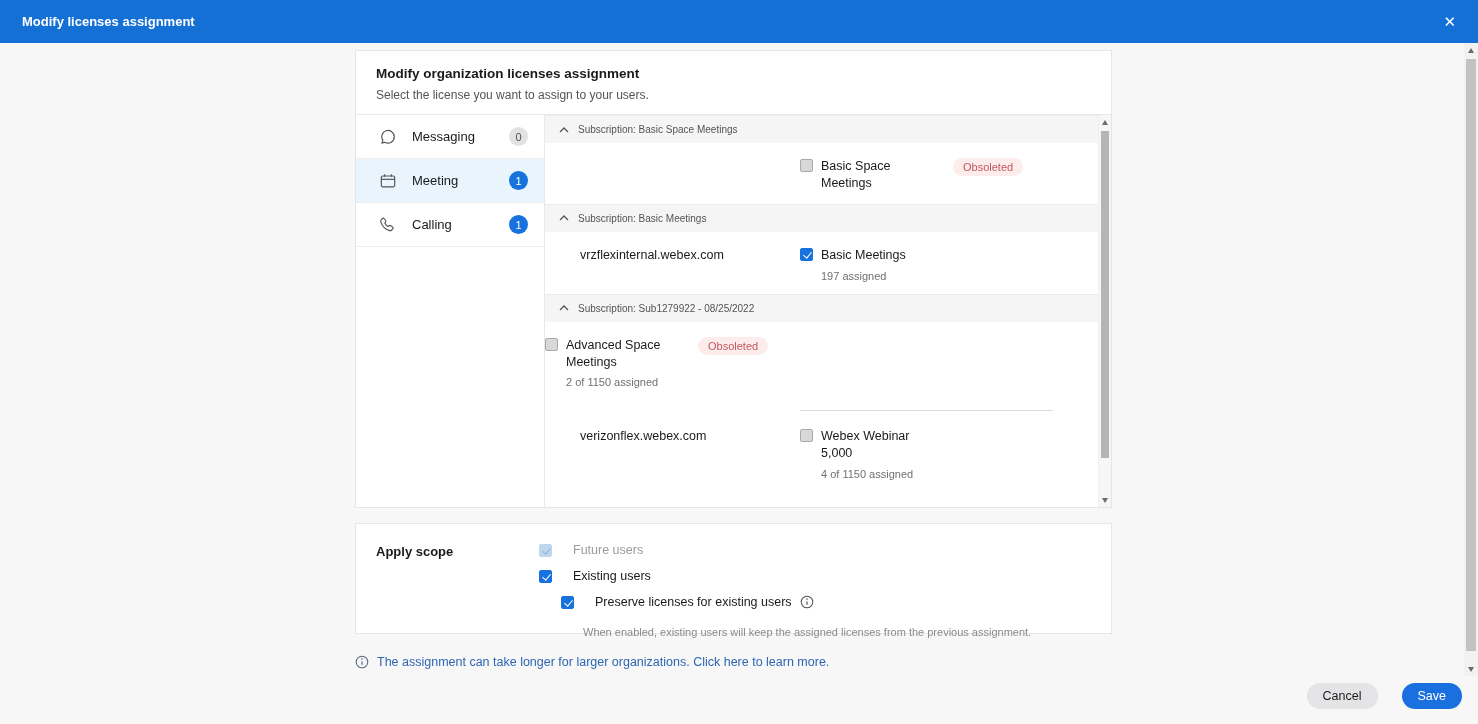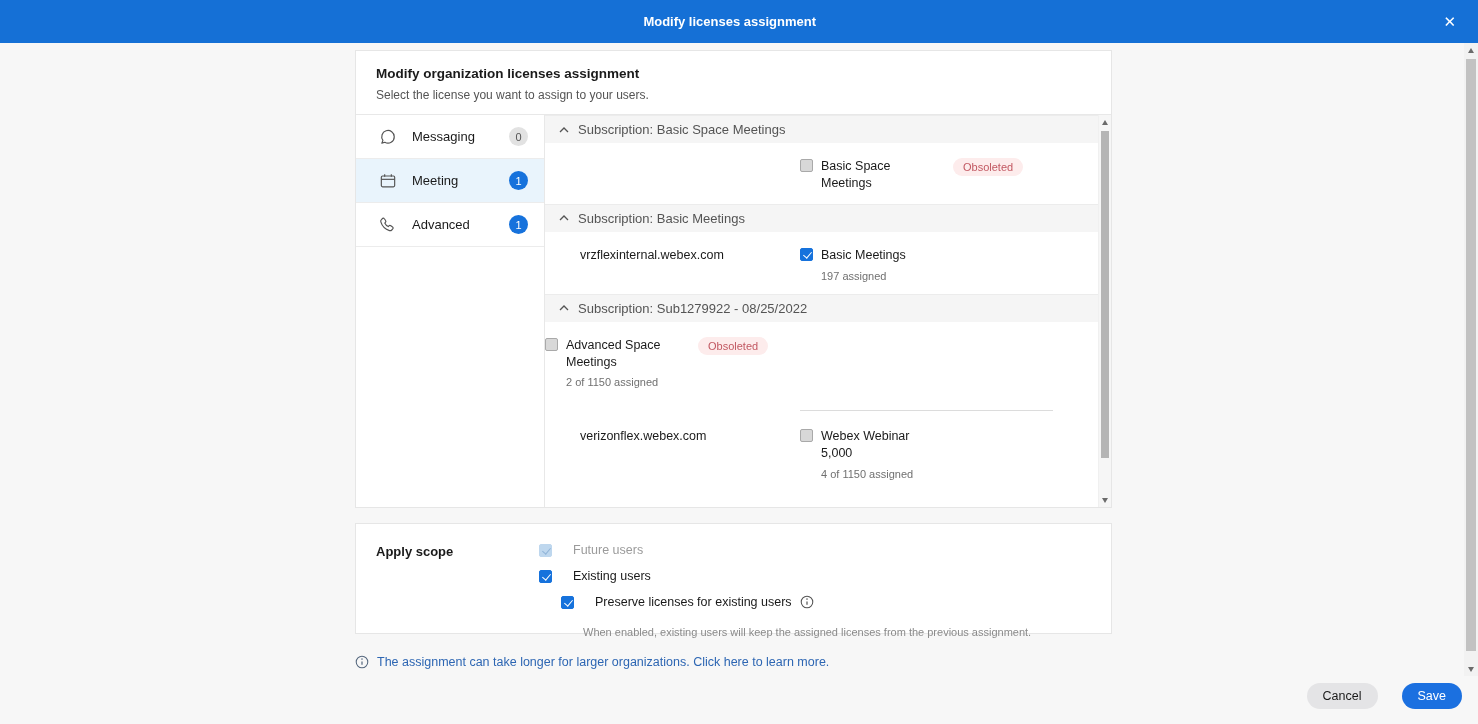--- a/index.html
+++ b/index.html
@@ -14,21 +14,21 @@
   *{box-sizing:border-box;margin:0;padding:0;}
   html,body{width:1478px;height:724px;overflow:hidden;}
   body{
     font-family:"Liberation Sans","DejaVu Sans",sans-serif;
     background:#f7f7f7;color:#1a1a1a;font-size:12.5px;position:relative;
   }
   
   .titlebar{
     position:absolute;top:0;left:0;width:1478px;height:43px;
     background:var(--header-blue);display:flex;align-items:center;
-    padding:0 16px 0 22px;z-index:10;text-align:center;
+    padding:0 16px 0 22px;z-index:10;
   }
   .titlebar .ttl{color:#fff;font-weight:bold;font-size:13px;flex:1;}
   .titlebar .close{color:#fff;font-size:15px;cursor:pointer;padding:4px 6px;line-height:1;}
   
   .card{background:#fff;border:1px solid #e6e6e6;position:absolute;left:355px;width:757px;}
   .card1{top:50px;height:458px;display:flex;flex-direction:column;}
   .card1-head{padding:15px 20px 12px;border-bottom:1px solid #e8e8e8;flex:none;}
   .card1-head .h-title{font-size:13.5px;font-weight:bold;margin-bottom:7px;}
   .card1-head .h-sub{font-size:12px;color:#545454;}
   .card1-body{flex:1;display:flex;min-height:0;}
@@ -37,21 +37,21 @@
   .tab{height:44px;display:flex;align-items:center;padding:0 16px 0 22px;border-bottom:1px solid #ececec;cursor:pointer;}
   .tab.selected{background:var(--selected-tab-bg);}
   .tab-icon{width:20px;height:20px;margin-right:14px;flex:none;display:flex;align-items:center;justify-content:center;}
   .tab-label{flex:1;font-size:13px;color:#1a1a1a;}
   .tab-badge{width:19px;height:19px;border-radius:50%;font-size:11px;display:flex;align-items:center;justify-content:center;flex:none;}
   .tab-badge.blue{background:var(--accent-blue);color:#fff;}
   .tab-badge.gray{background:#e2e2e2;color:#545454;}
   
   .list-area{flex:1;position:relative;min-width:0;}
   .list{position:absolute;inset:0;right:13px;overflow:hidden;}
-  .sec-header{height:28px;background:#f5f5f5;border-top:1px solid #ececec;display:flex;align-items:center;gap:9px;padding-left:14px;color:#545454;font-size:13px;cursor:pointer;text-align:center;}
+  .sec-header{height:28px;background:#f5f5f5;border-top:1px solid #ececec;display:flex;align-items:center;gap:9px;padding-left:14px;color:#545454;font-size:10px;cursor:pointer;text-align:center;}
   .lrow{display:flex;padding:15px 0 12px;}
   .site{width:255px;flex:none;padding-left:35px;font-size:12.5px;color:#1a1a1a;padding-top:1px;}
   .licol{flex:1;min-width:0;}
   .lic-top{display:flex;align-items:flex-start;}
   .cb{width:13px;height:13px;border:1px solid #a9a9a9;background:#d8d8d8;border-radius:2px;flex:none;position:relative;display:inline-block;cursor:pointer;margin-top:1px;}
   .cb.checked{background:var(--accent-blue);border-color:var(--accent-blue);}
   .cb.checked::after{content:"";position:absolute;left:4px;top:1px;width:4px;height:7px;border:solid #fff;border-width:0 1.8px 1.8px 0;transform:rotate(40deg);}
   .cb.checked.disabled{background:#bed7ee;border-color:#bed7ee;}
   .cb.checked.disabled::after{border-color:#8fb4d8;}
   .lic-label{margin-left:8px;width:118px;font-size:12.5px;line-height:1.35;color:#1a1a1a;}
@@ -126,21 +126,21 @@
           </span>
           <span class="tab-label">Meeting</span>
           <span class="tab-badge blue">1</span>
         </div>
         <div class="tab">
           <span class="tab-icon">
             <svg width="20" height="20" viewBox="0 0 24 24" fill="none" stroke="#545454" stroke-width="1.4" stroke-linejoin="round">
               <path d="M5 4.5c.8-.9 2-.9 2.6 0l1.5 2.1c.5.7.4 1.7-.2 2.3l-.8.8c.9 1.9 2.4 3.4 4.2 4.2l.8-.8c.6-.6 1.6-.7 2.3-.2l2.1 1.5c.9.6.9 1.8 0 2.6l-1 1c-.7.7-1.7 1-2.7.7-5-1.5-8.9-5.4-10.4-10.4-.3-1-.1-2 .7-2.7l1-1z"></path>
             </svg>
           </span>
-          <span class="tab-label">Advanced</span>
+          <span class="tab-label">Calling</span>
           <span class="tab-badge blue">1</span>
         </div>
       </div>
     <div class="list-area">
       <div class="list" id="sections">
           <div class="sec-header">
             <span>
               <svg width="10" height="6" viewBox="0 0 10 6">
                 <polyline points="1,5 5,1 9,5" fill="none" stroke="#545454" stroke-width="1.3"></polyline>
               </svg>

